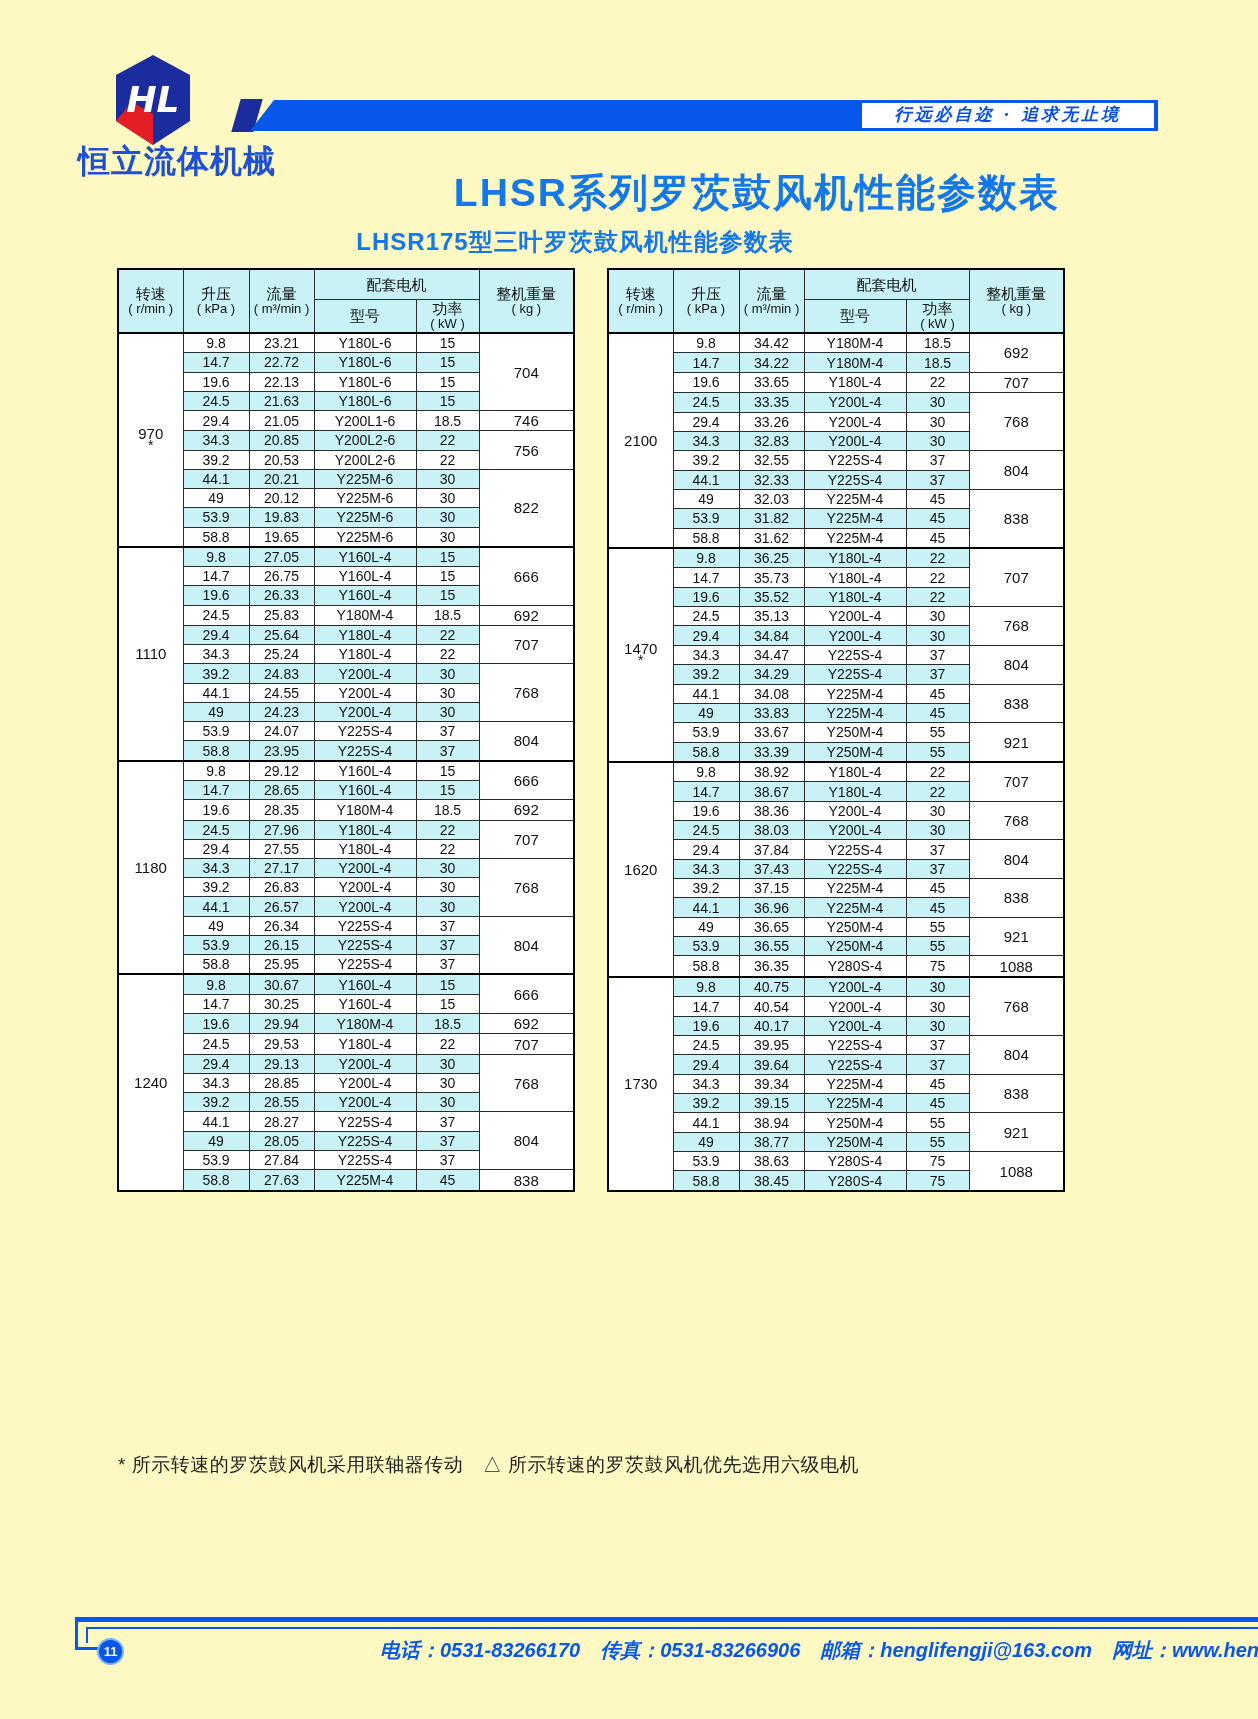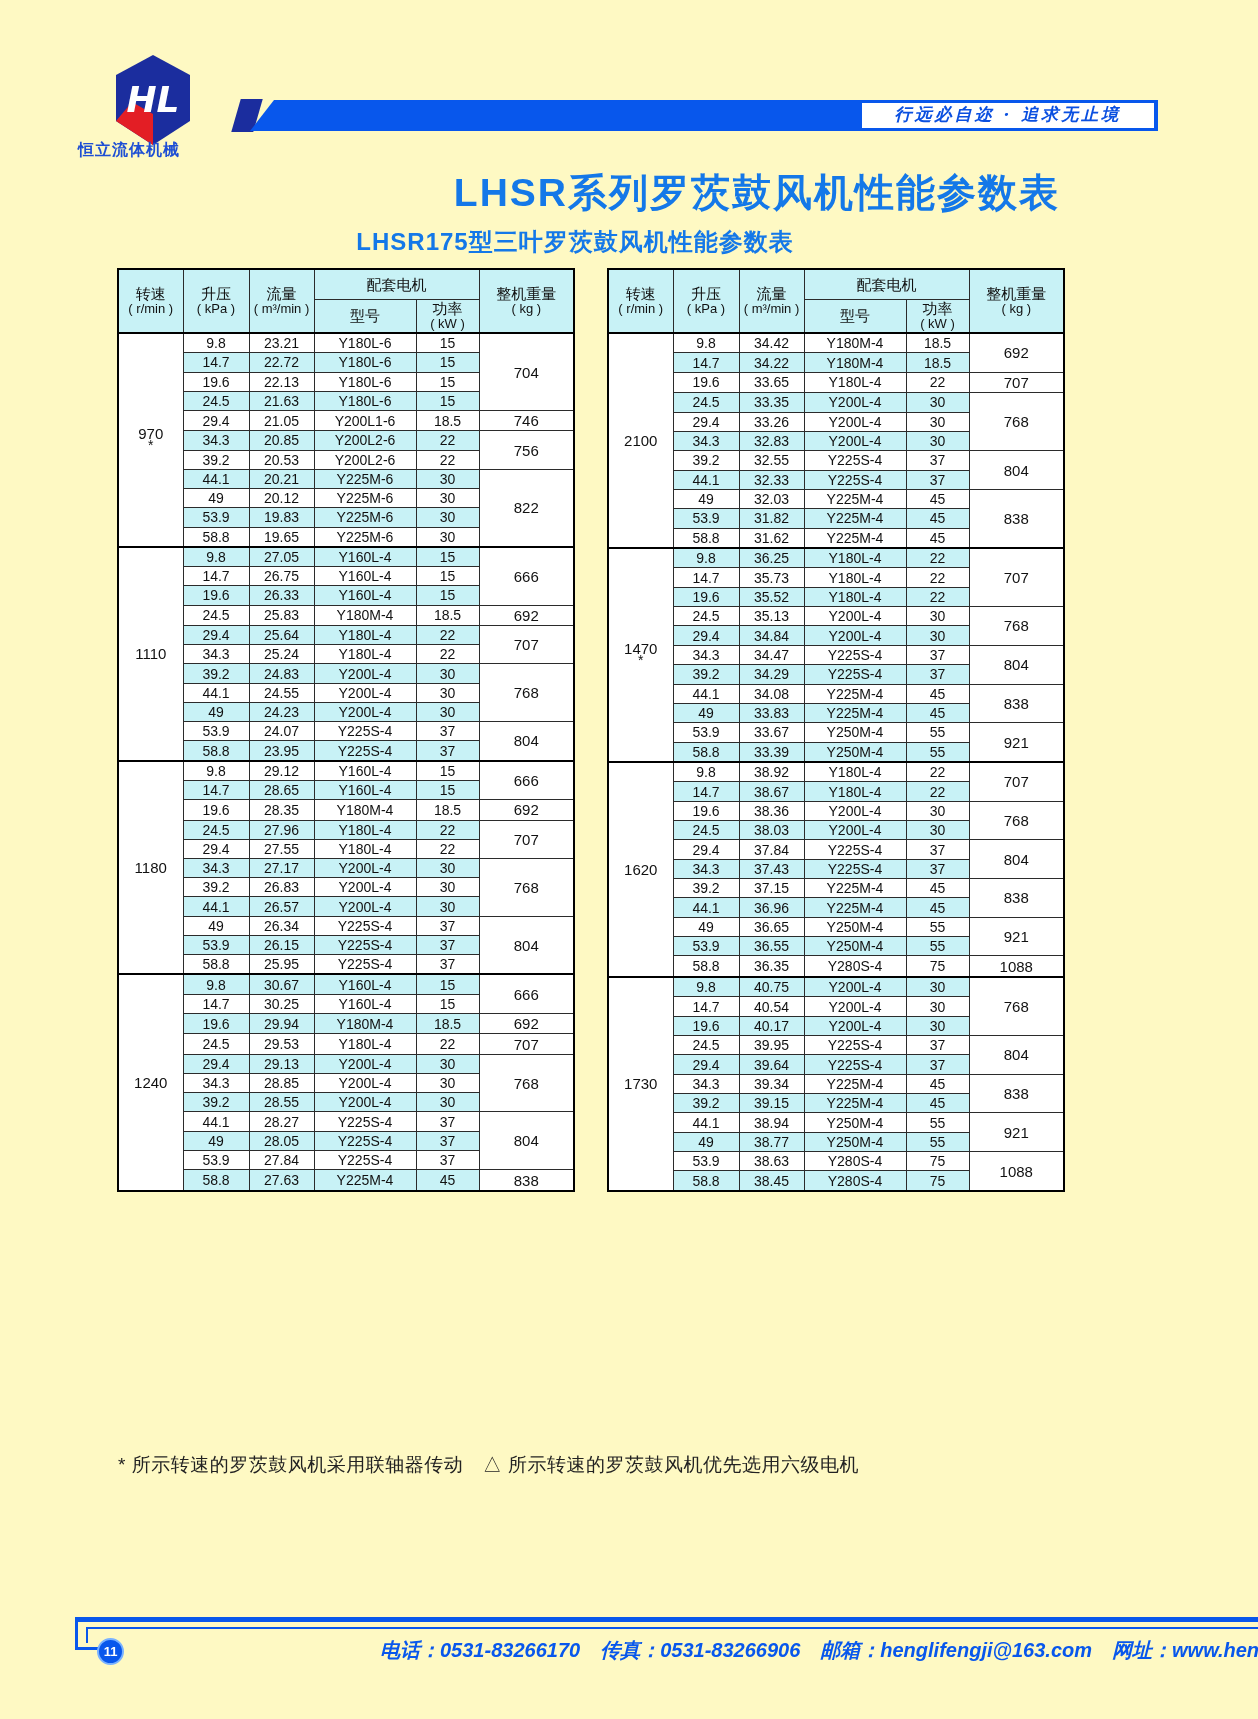--- a/index.html
+++ b/index.html
@@ -5,21 +5,21 @@
   html,body { margin:0; padding:0; background:#e8e8e8; }
   .page {
     position:relative; width:1258px; height:1719px; background:#fef9c3;
     font-family:"Liberation Sans", sans-serif; color:#111; overflow:hidden;
     margin:0 auto;
   }
   
   .logo-hex { position:absolute; left:112px; top:54px; width:82px; height:92px; }
   .logo-text {
     position:absolute; left:78px; top:140px; width:160px;
-    font-size:16px; font-weight:bold; color:#1e4fd4; letter-spacing:1px; white-space:nowrap;
+    font-size:32px; font-weight:bold; color:#1e4fd4; letter-spacing:1px; white-space:nowrap;
   }
   .band-accent {
     position:absolute; left:236px; top:99px; width:22px; height:33px;
     background:#1b2d9e; transform:skewX(-16deg);
   }
   .band {
     position:absolute; left:250px; top:100px; width:908px; height:31px;
     background:#0857ec; clip-path:polygon(24px 0, 100% 0, 100% 100%, 0 100%);
   }
   .slogan-box {

